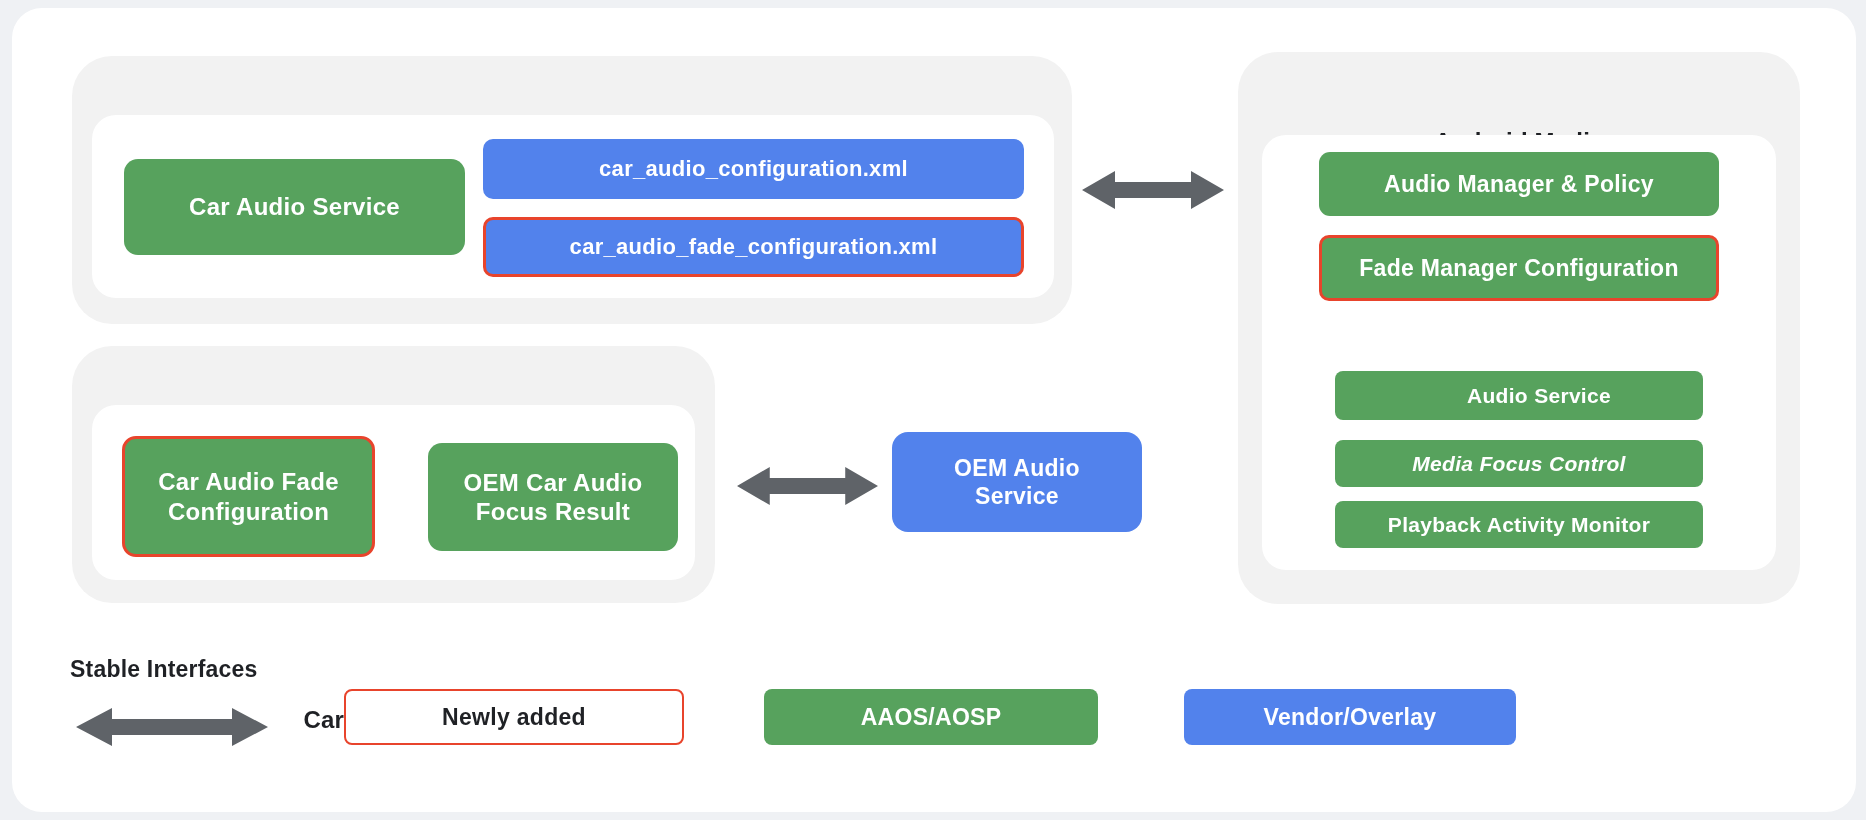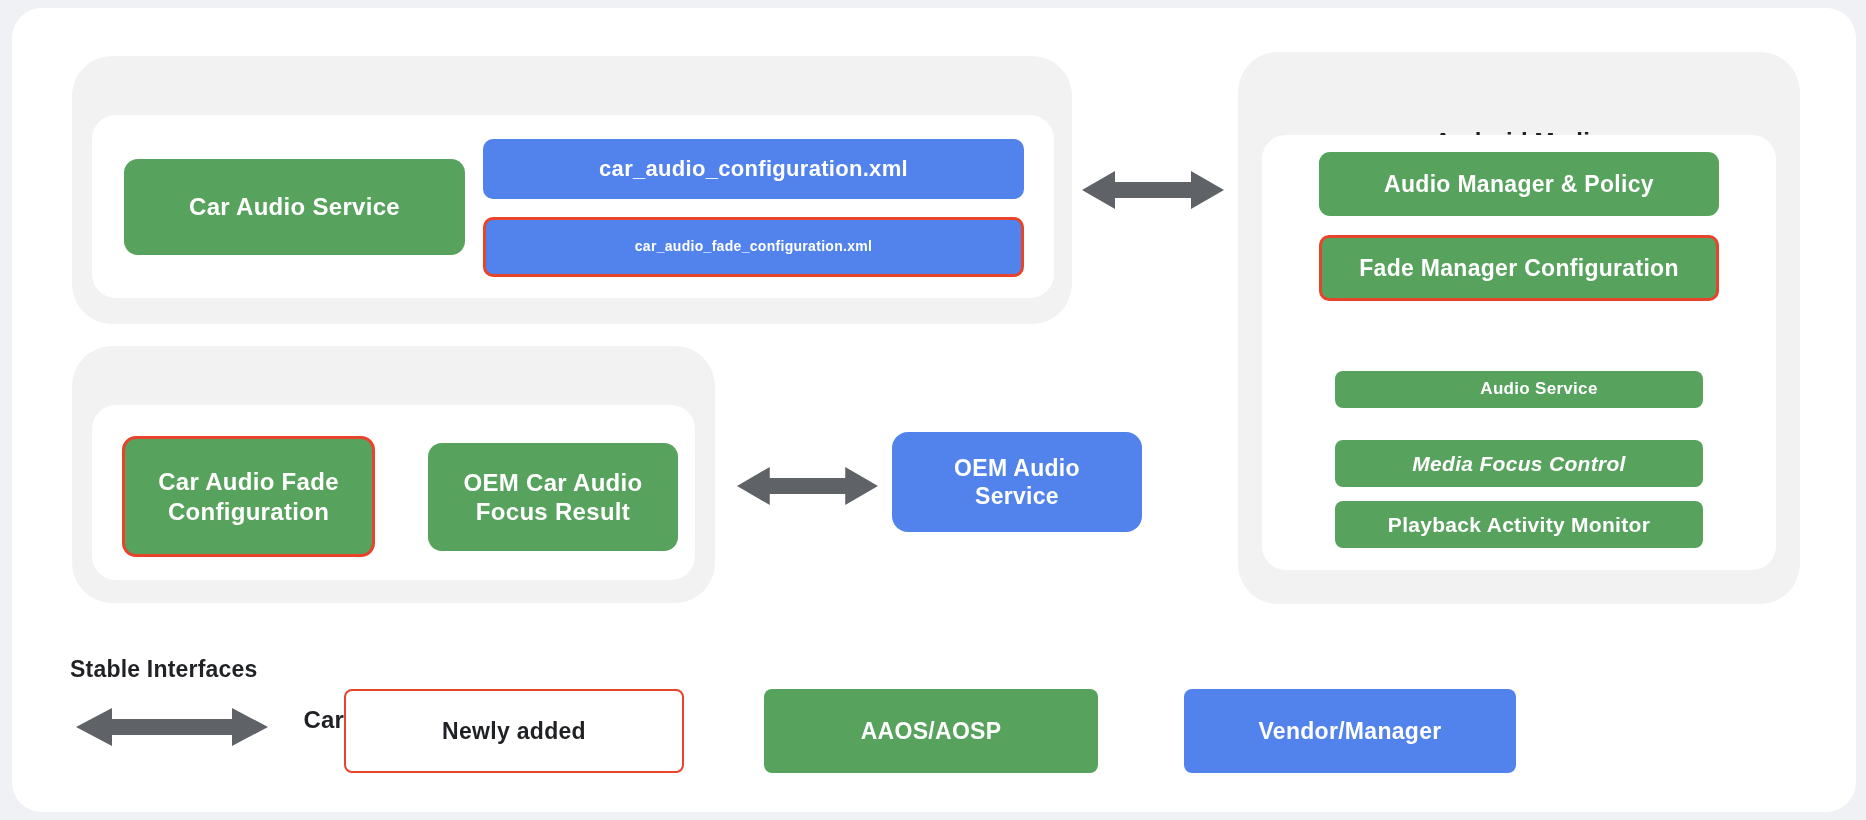--- a/index.html
+++ b/index.html
@@ -47,32 +47,32 @@
   .blue{background:var(--vendor-blue);}
   .red-border{border:3px solid var(--highlight-red);}
   .arrow{position:absolute;color:var(--arrow-gray);}
 
   
   .g-car-service{left:72px;top:56px;width:1000px;height:268px;}
   .g-car-service .group-title{top:72px;}
   .g-car-service .panel{left:20px;top:59px;width:962px;height:183px;}
   .b-car-audio-service{left:32px;top:44px;width:341px;height:96px;border-radius:14px;font-size:24px;}
   .b-config-xml{left:391px;top:24px;width:541px;height:60px;border-radius:10px;font-size:22px;}
-  .b-fade-config-xml{left:391px;top:102px;width:541px;height:60px;border-radius:10px;font-size:14px;}
+  .b-fade-config-xml{left:391px;top:102px;width:541px;height:60px;border-radius:10px;font-size:22px;}
 
   
   .arrow-top{left:1082px;top:168px;width:142px;height:44px;}
 
   
   .g-android-media{left:1238px;top:52px;width:562px;height:552px;}
   .g-android-media .group-title{top:76px;}
   .g-android-media .panel{left:24px;top:83px;width:514px;height:435px;}
   .b-audio-manager{left:57px;top:17px;width:400px;height:64px;border-radius:11px;font-size:23px;}
   .b-fade-manager{left:57px;top:100px;width:400px;height:66px;border-radius:10px;font-size:23px;}
-  .b-audio-service{left:73px;top:236px;width:368px;height:37px;border-radius:8px;font-size:17px;padding-left:40px;}
+  .b-audio-service{left:73px;top:236px;width:368px;height:49px;border-radius:8px;font-size:21px;padding-left:40px;}
   .b-media-focus{left:73px;top:305px;width:368px;height:47px;border-radius:8px;font-size:21px;font-style:italic;}
   .b-playback{left:73px;top:366px;width:368px;height:47px;border-radius:8px;font-size:21px;}
 
   
   .g-car-oem-focus{left:72px;top:346px;width:643px;height:257px;}
   .g-car-oem-focus .group-title{top:360px;}
   .g-car-oem-focus .panel{left:20px;top:59px;width:603px;height:175px;}
   .b-car-audio-fade{left:30px;top:31px;width:253px;height:121px;border-radius:14px;font-size:24px;padding:0 20px;}
   .b-oem-focus-result{left:336px;top:38px;width:250px;height:108px;border-radius:14px;font-size:24px;padding:0 20px;}
 
@@ -80,21 +80,21 @@
   .arrow-mid{left:737px;top:464px;width:141px;height:44px;}
   .b-oem-audio-service{left:892px;top:432px;width:250px;height:100px;border-radius:16px;font-size:23px;padding:0 36px;}
 
   
   .legend-label{
     position:absolute;left:70px;top:656px;font-size:23px;font-weight:700;
     color:var(--title-text);letter-spacing:.2px;
   }
   .arrow-legend{left:76px;top:705px;width:192px;height:44px;}
   .legend-box{
-    position:absolute;top:689px;height:84px;display:flex;align-items:center;
+    position:absolute;top:689px;height:56px;display:flex;align-items:center;
     justify-content:center;font-weight:700;font-size:23px;border-radius:8px;
     letter-spacing:.3px;
   }
   .l-newly-added{left:344px;width:340px;background:var(--canvas-bg);
     border:2px solid var(--highlight-red);color:var(--title-text);}
   .l-aaos{left:764px;width:334px;background:var(--aaos-green);color:var(--box-text);}
   .l-vendor{left:1184px;width:332px;background:var(--vendor-blue);color:var(--box-text);}
 </style>
 </head>
 <body>
@@ -142,15 +142,15 @@
   <div class="box blue b-oem-audio-service">OEM Audio Service</div>
 
   <div class="legend-label">Stable Interfaces</div>
 
   <svg class="arrow arrow-legend" viewBox="0 0 192 44" preserveAspectRatio="none">
     <polygon fill="currentColor" points="0,22 36,3 36,14 156,14 156,3 192,22 156,41 156,30 36,30 36,41"></polygon>
   </svg>
 
   <div class="legend-box l-newly-added">Newly added</div>
   <div class="legend-box l-aaos">AAOS/AOSP</div>
-  <div class="legend-box l-vendor">Vendor/Manager</div>
+  <div class="legend-box l-vendor">Vendor/Overlay</div>
 
 </div>
 
 </body></html>

